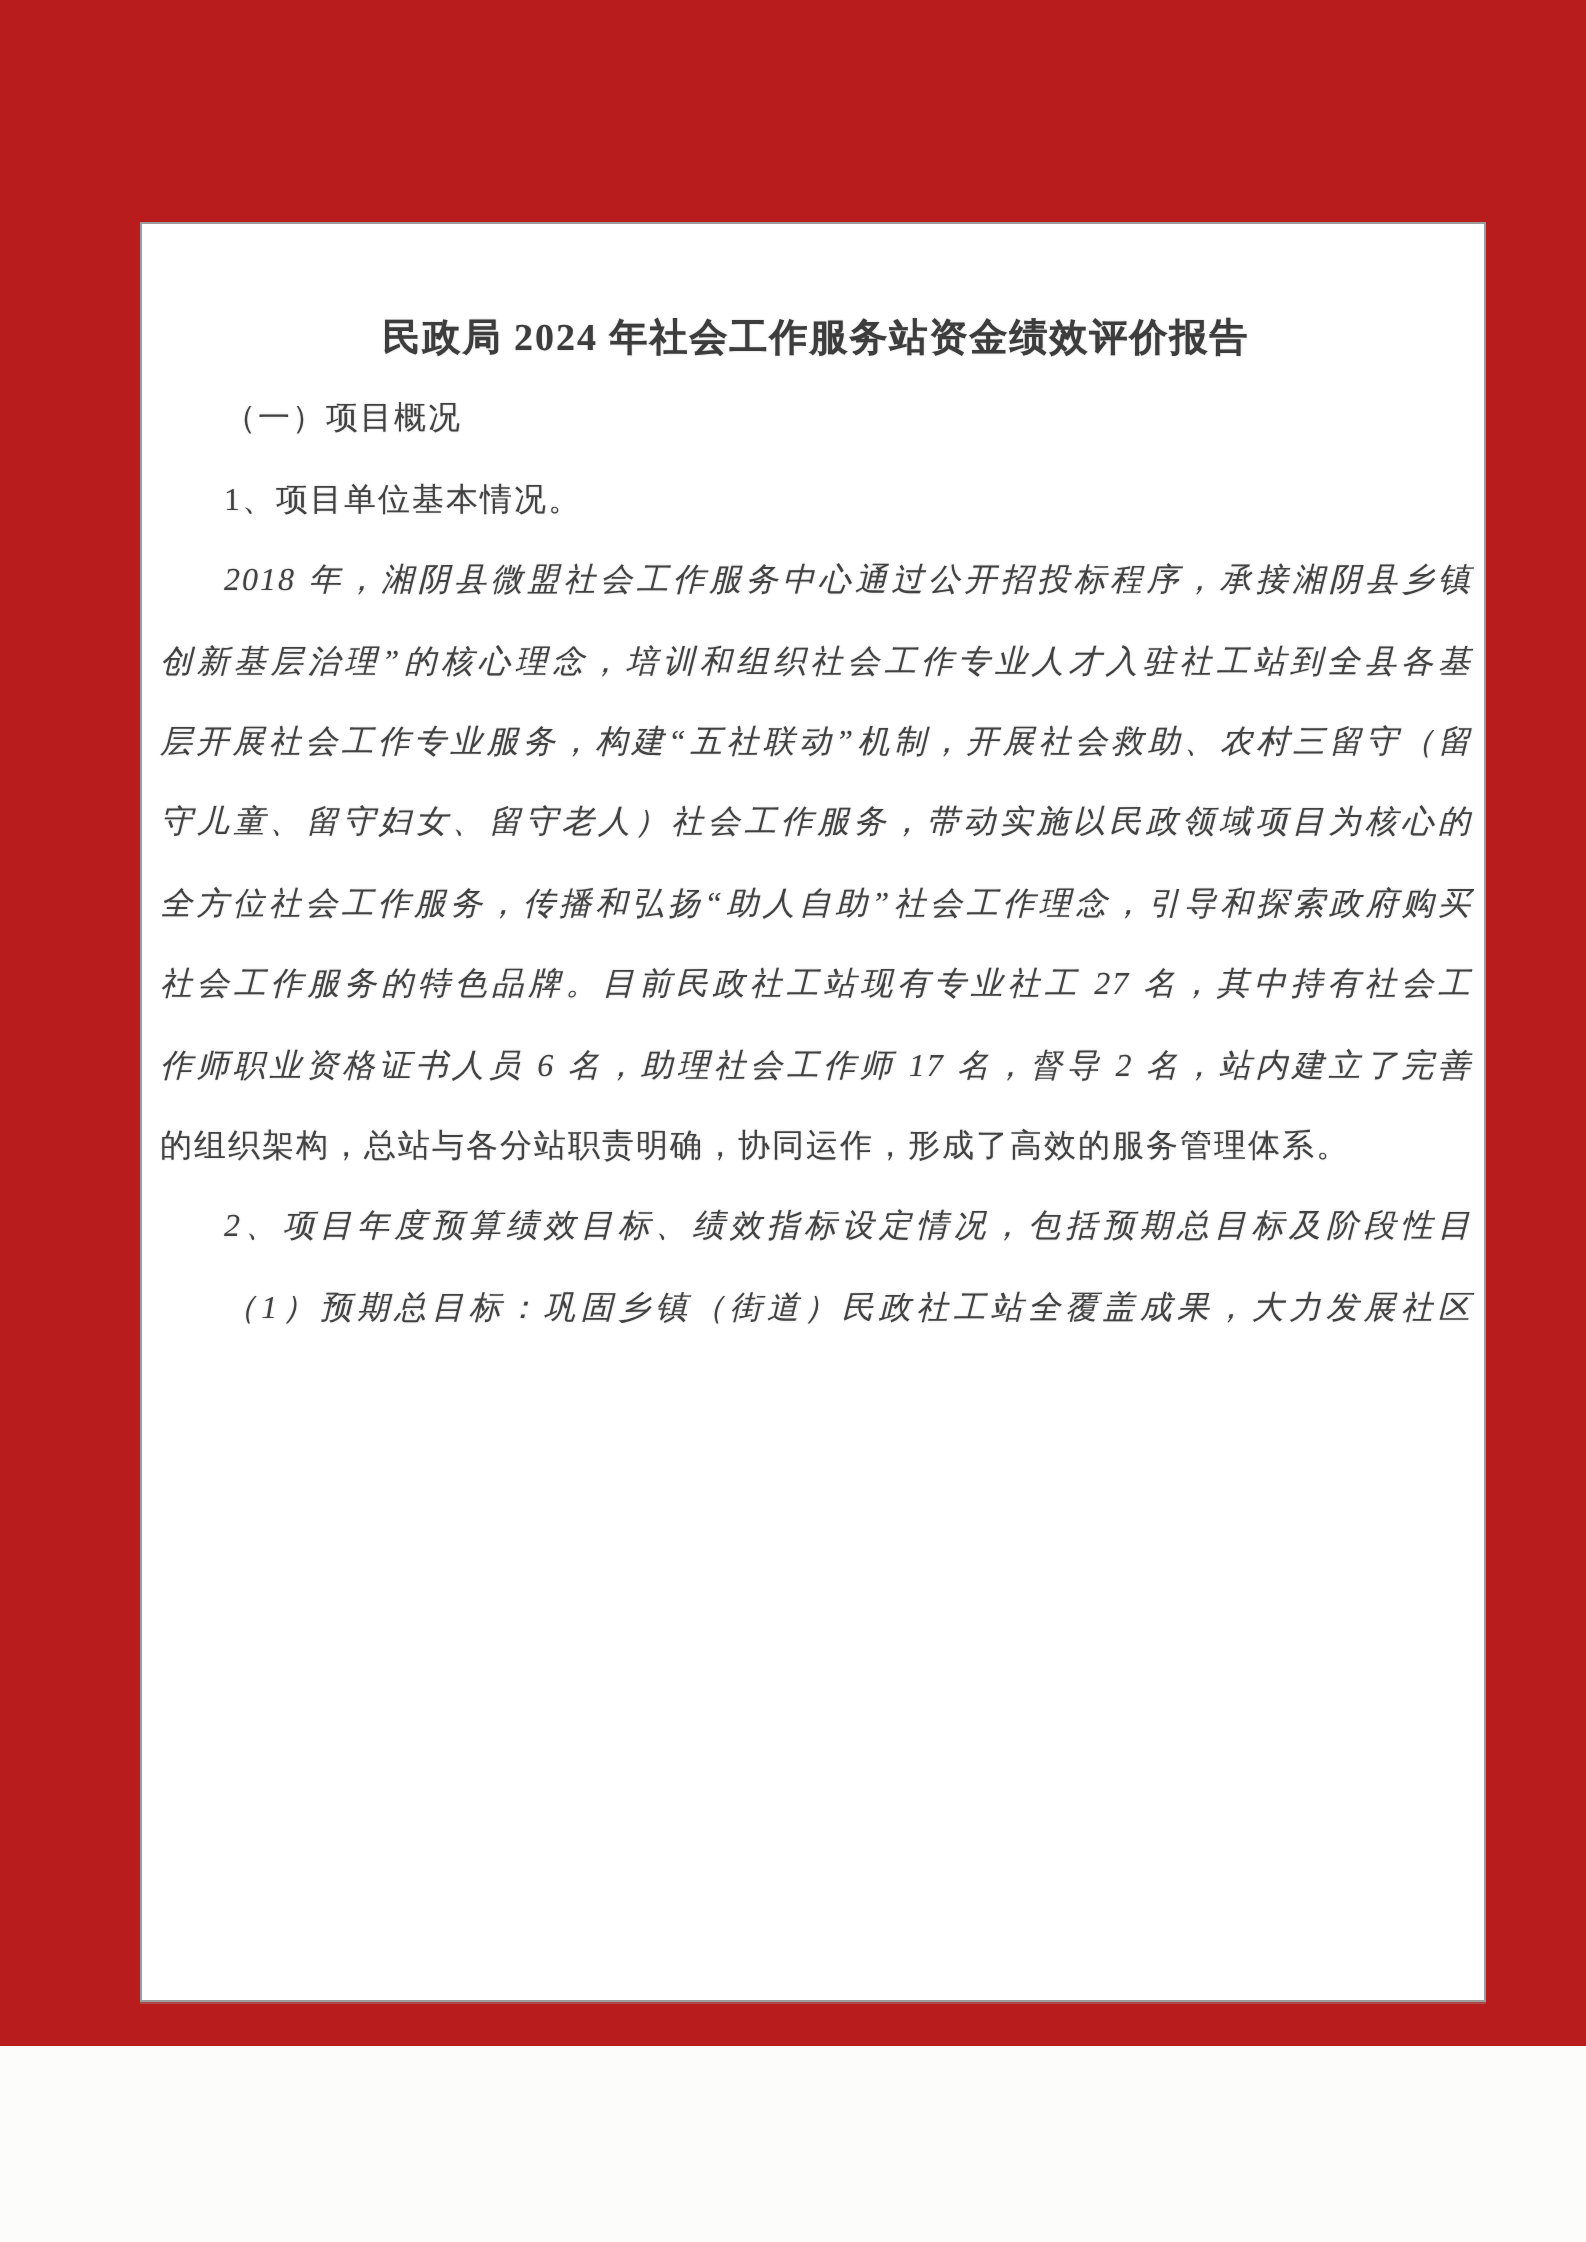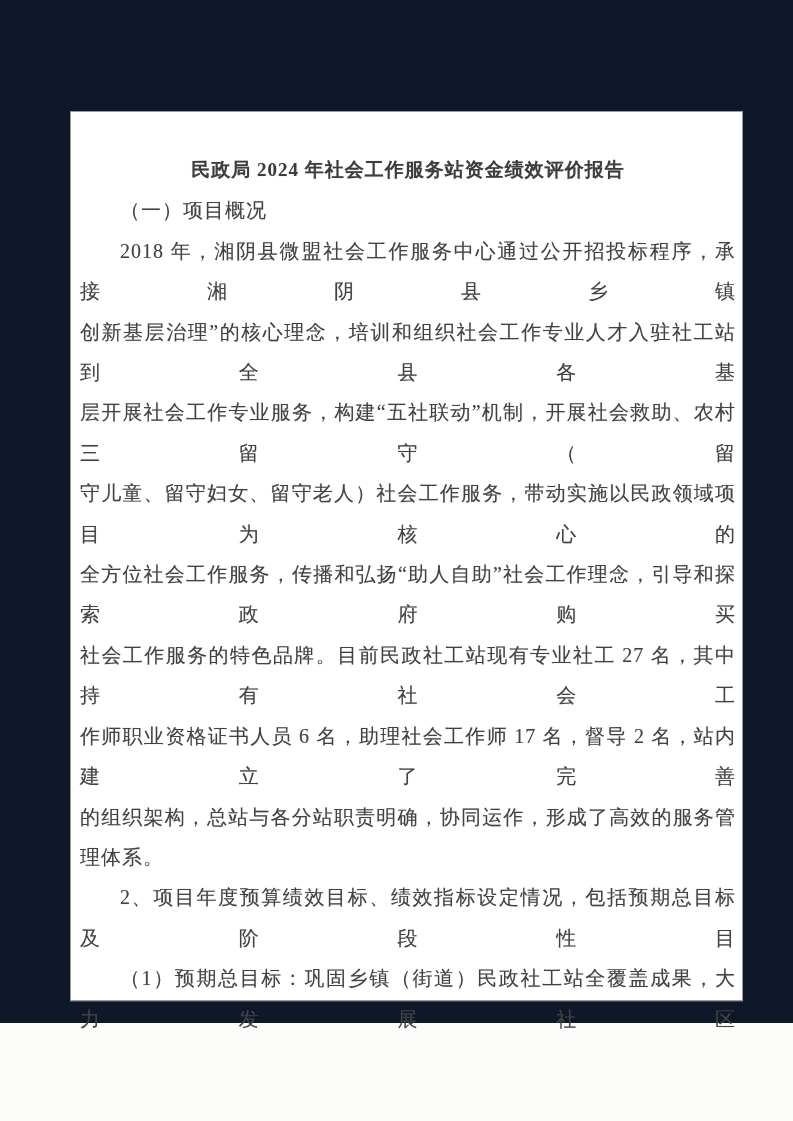--- a/index.html
+++ b/index.html
@@ -8,51 +8,52 @@
     width: 793px;
     height: 1121px;
     background: #fcfcfb;
     overflow: hidden;
     font-family: "Liberation Serif", "DejaVu Serif", serif;
   }
   .page {
     position: relative;
     width: 793px;
     height: 1023px;
-    background: #0f172a;
+    background: #b91c1c;
   }
   .frame {
     position: absolute;
     left: 70px;
     top: 111px;
     width: 673px;
     height: 890px;
     box-sizing: border-box;
     border: 1px solid #9c9c9c;
     background: #ffffff;
     box-shadow: 0 1px 0 rgba(160,160,160,0.35);
   }
   .content {
     position: absolute;
     left: 9px;
     right: 6px;
     top: 38px;
   }
   .line {
-    font-size: 20px;
+    font-size: 16px;
     line-height: 40.4px;
     letter-spacing: 1px;
     color: #424242;
     text-align: justify;
     text-shadow: 0 0 1px rgba(80,80,80,0.35);
     white-space: normal;
   }
   
   .line.fill {
     text-align-last: justify;
+    font-style: italic;
   }
   
   .line.first {
     text-indent: 2em;
   }
   .line.title {
     text-align: center;
     text-align-last: center;
     text-indent: 0;
     font-weight: 600;
@@ -62,20 +63,21 @@
 </style>
 </head>
 <body>
 
 <div class="page">
   <div class="frame">
     <div class="content">
       <div class="line title">民政局 2024 年社会工作服务站资金绩效评价报告</div>
       <div id="paragraphs">
           <div class="line first">（一）项目概况</div>
+          <div class="line first">1、项目单位基本情况。</div>
           <div class="line first fill">2018 年，湘阴县微盟社会工作服务中心通过公开招投标程序，承接湘阴县乡镇</div>
           <div class="line fill">创新基层治理”的核心理念，培训和组织社会工作专业人才入驻社工站到全县各基</div>
           <div class="line fill">层开展社会工作专业服务，构建“五社联动”机制，开展社会救助、农村三留守（留</div>
           <div class="line fill">守儿童、留守妇女、留守老人）社会工作服务，带动实施以民政领域项目为核心的</div>
           <div class="line fill">全方位社会工作服务，传播和弘扬“助人自助”社会工作理念，引导和探索政府购买</div>
           <div class="line fill">社会工作服务的特色品牌。目前民政社工站现有专业社工 27 名，其中持有社会工</div>
           <div class="line fill">作师职业资格证书人员 6 名，助理社会工作师 17 名，督导 2 名，站内建立了完善</div>
           <div class="line">的组织架构，总站与各分站职责明确，协同运作，形成了高效的服务管理体系。</div>
           <div class="line first fill">2、项目年度预算绩效目标、绩效指标设定情况，包括预期总目标及阶段性目</div>
           <div class="line first fill">（1）预期总目标：巩固乡镇（街道）民政社工站全覆盖成果，大力发展社区</div>

